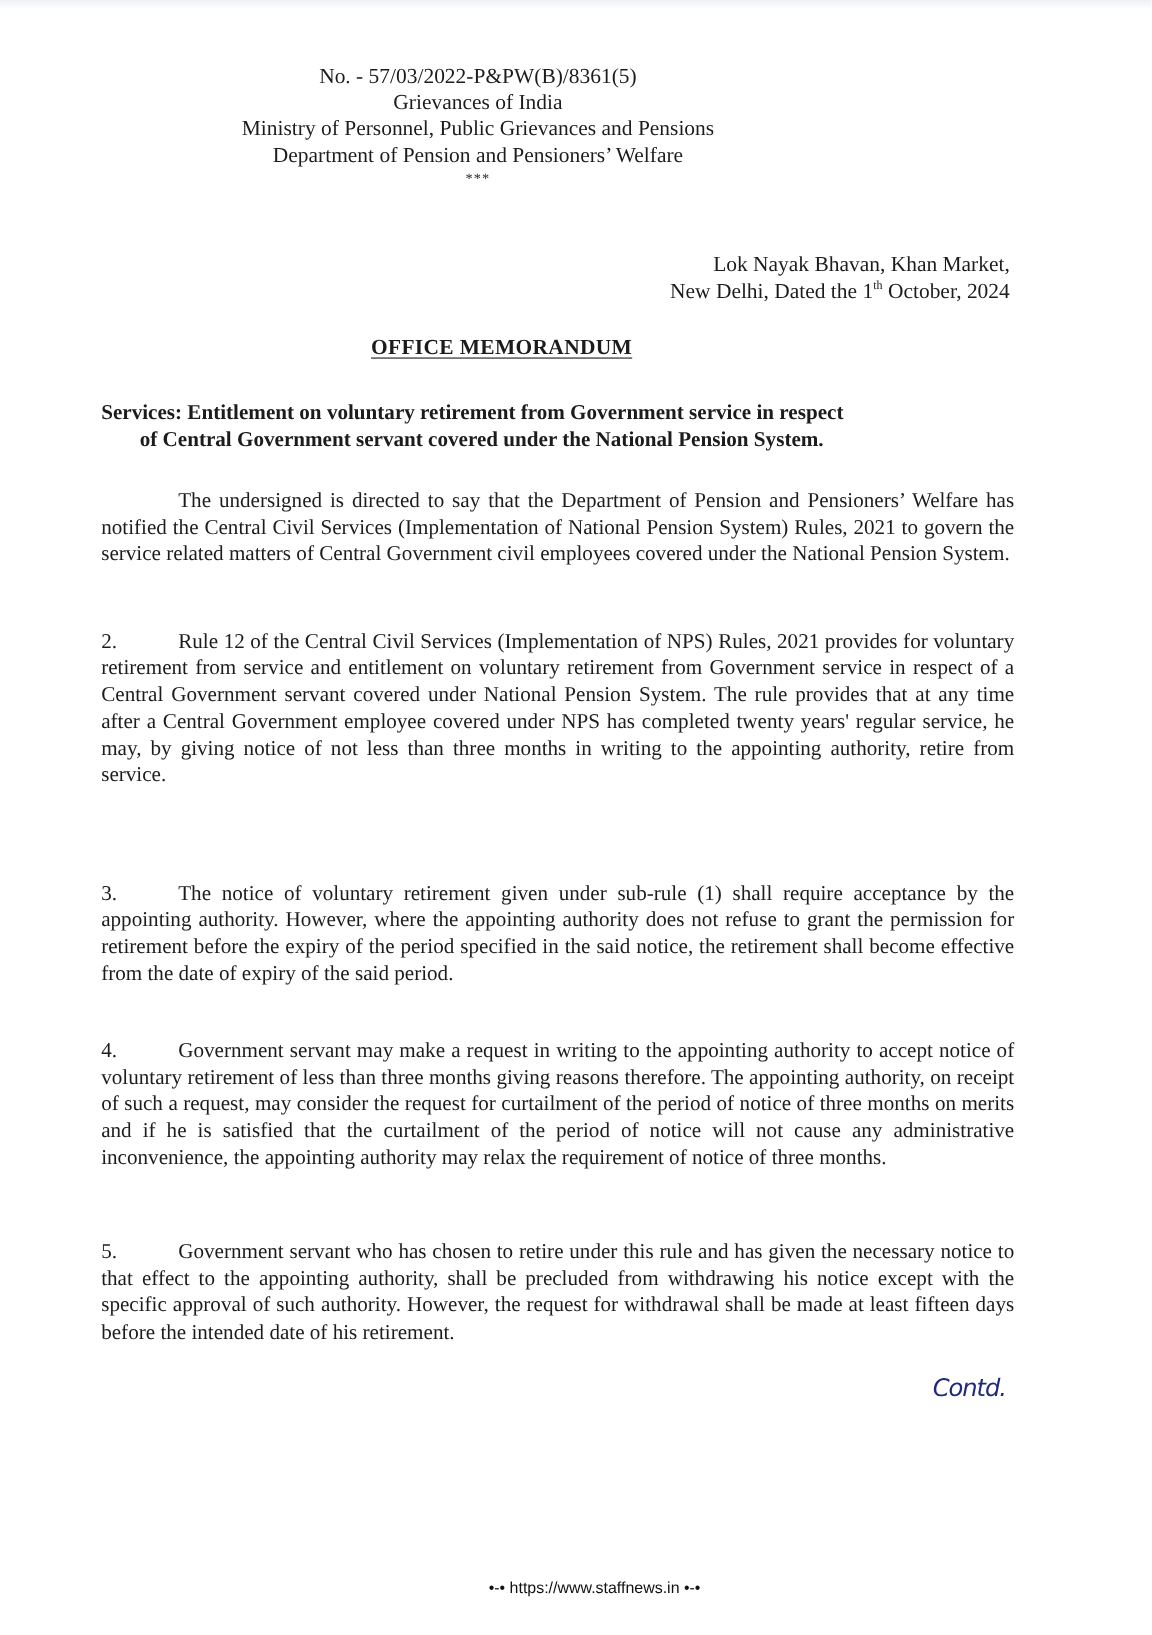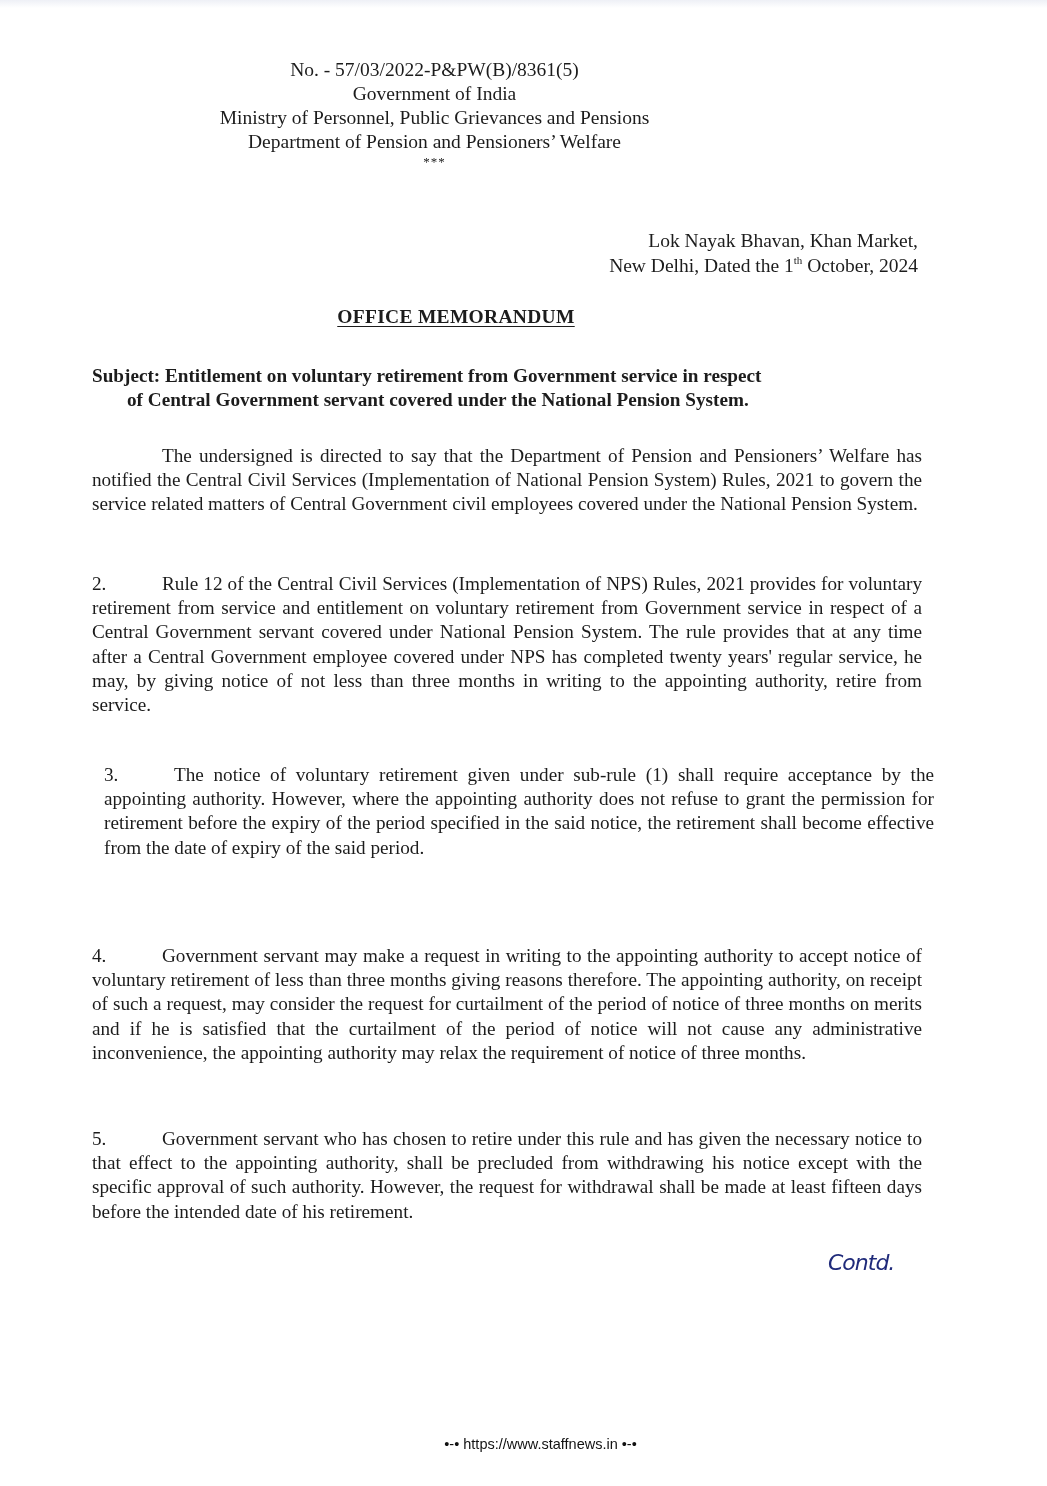--- a/index.html
+++ b/index.html
@@ -67,26 +67,26 @@
       left: 92px;
       width: 830px;
       font-size: 19.2px;
       line-height: 24.2px;
       text-align: justify;
     }
     .para .num { display: inline-block; width: 70px; }
     .para .first-indent { display: inline-block; width: 70px; }
     #p1 { top: 444px; }
     #p2 { top: 572px; }
-    #p3 { top: 763px; margin-left: 12px; }
+    #p3 { top: 801px; }
     #p4 { top: 944px; }
     #p5 { top: 1127px; }
     .contd {
       position: absolute;
-      left: 828px; top: 1250px;
+      left: 848px; top: 1250px;
       font-family: "DejaVu Sans", sans-serif;
       font-style: italic;
       font-size: 22px;
       color: #1f2a7a;
       letter-spacing: -1px;
     }
     .footer {
       position: absolute;
       left: 17px; top: 1436px;
       width: 1047px;
@@ -96,35 +96,35 @@
       color: #111;
     }
   </style>
 </head>
 <body>
 
 <div class="scan-edge"></div>
 
 <div class="header-block">
   <div class="ref">No. - 57/03/2022-P&amp;PW(B)/8361(5)</div>
-  <div>Government of India</div>
+  <div>Grievances of India</div>
   <div>Ministry of Personnel, Public Grievances and Pensions</div>
   <div>Department of Pension and Pensioners’ Welfare</div>
   <div class="stars">***</div>
 </div>
 
 <div class="address">
   <div>Lok Nayak Bhavan, Khan  Market,</div>
   <div><span>New Delhi, Dated the  1</span><sup>th</sup><span> October, 2024</span></div>
 </div>
 
 <div class="memo-title">OFFICE MEMORANDUM</div>
 
 <div class="subject">
-  <span>Subject: Entitlement on voluntary retirement from Government service in respect</span>
+  <span>Services: Entitlement on voluntary retirement from Government service in respect</span>
   <span class="indent">of Central Government servant covered under the National Pension System.</span>
 </div>
 
 <div class="para" id="p1">
   <span class="first-indent"></span><span>The undersigned is directed to say that the Department of Pension and Pensioners’ Welfare has notified the Central Civil Services (Implementation of National Pension System) Rules, 2021 to govern the service related matters of Central Government civil employees covered under the  National Pension System.</span>
 </div>
 
 <div class="para" id="p2">
   <span class="num">2.</span><span>Rule 12 of the Central Civil Services (Implementation of NPS) Rules, 2021 provides for voluntary retirement from service and entitlement on voluntary retirement from Government service in respect of a Central Government servant covered under National Pension System. The rule provides that at any time after a Central Government employee covered under NPS has completed twenty years' regular service, he may, by giving notice of not less than three months in writing to the appointing authority, retire from service.</span>
 </div>

